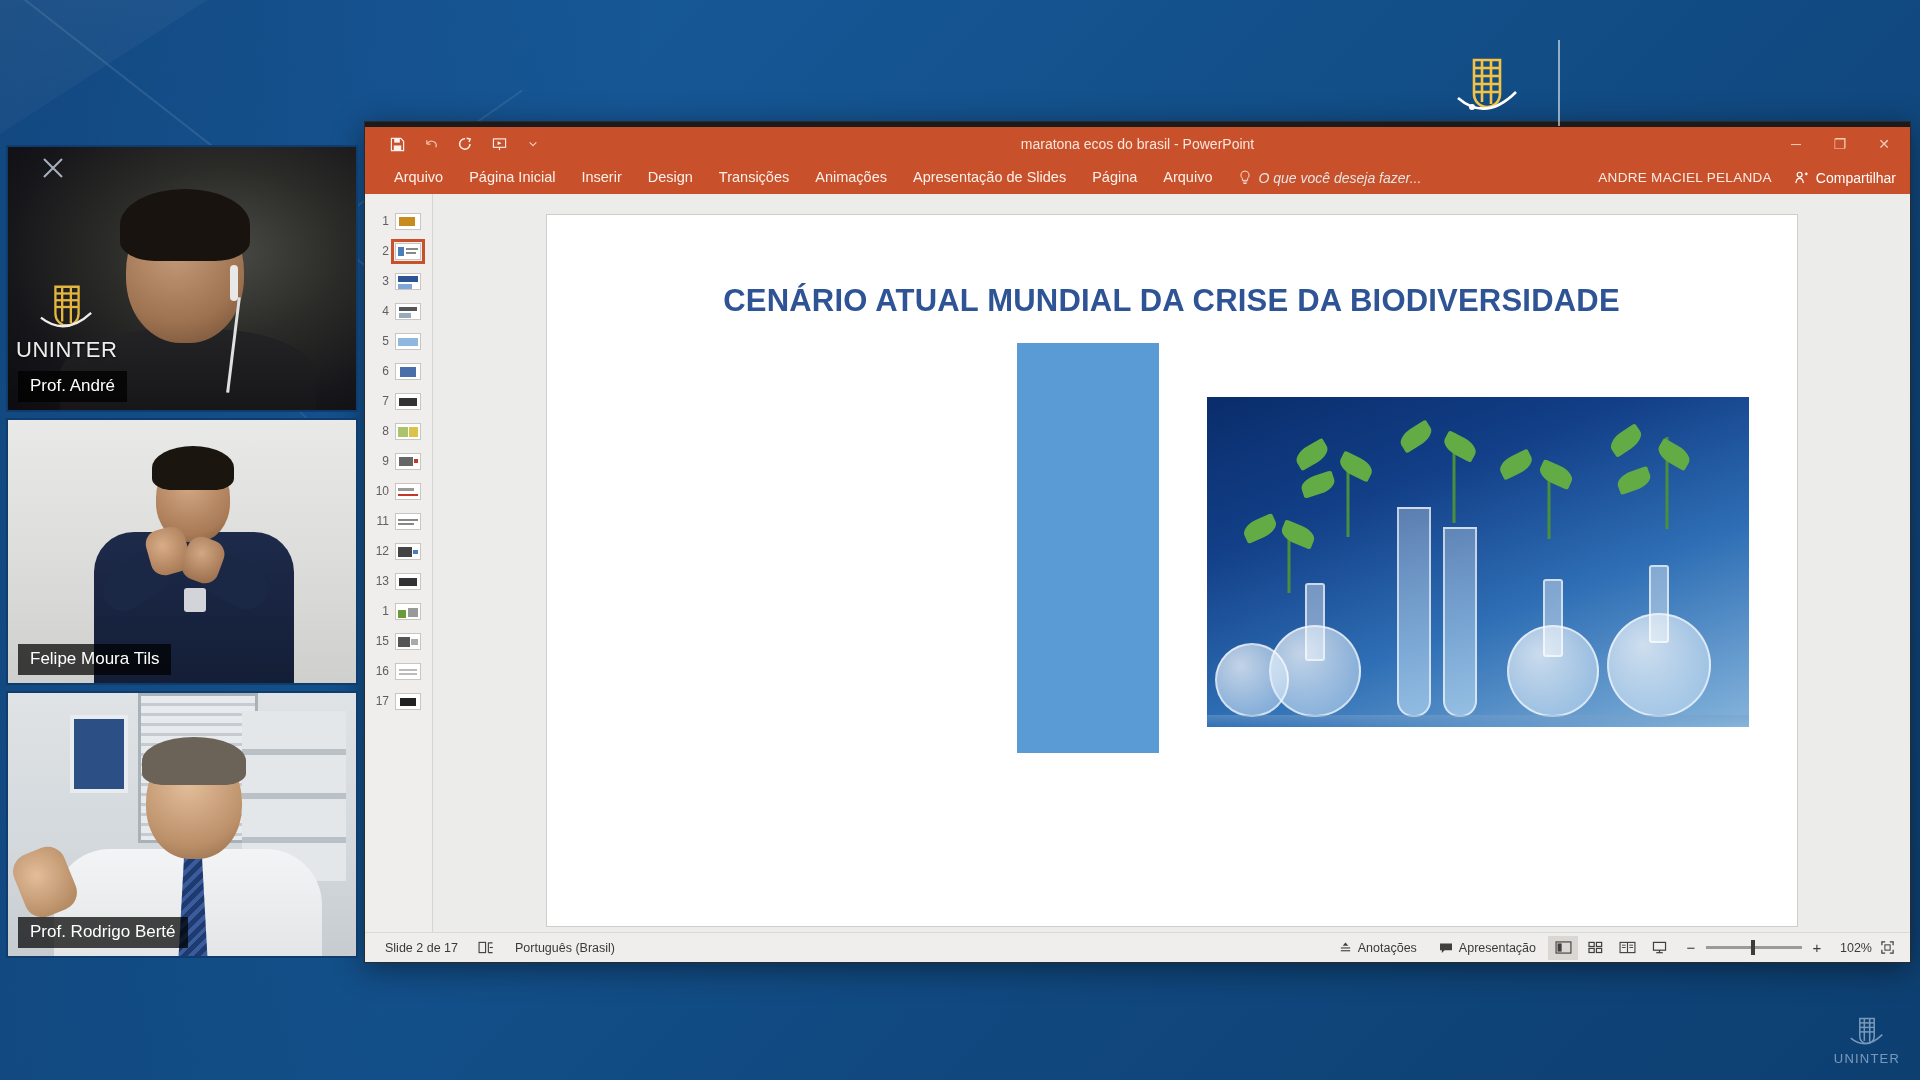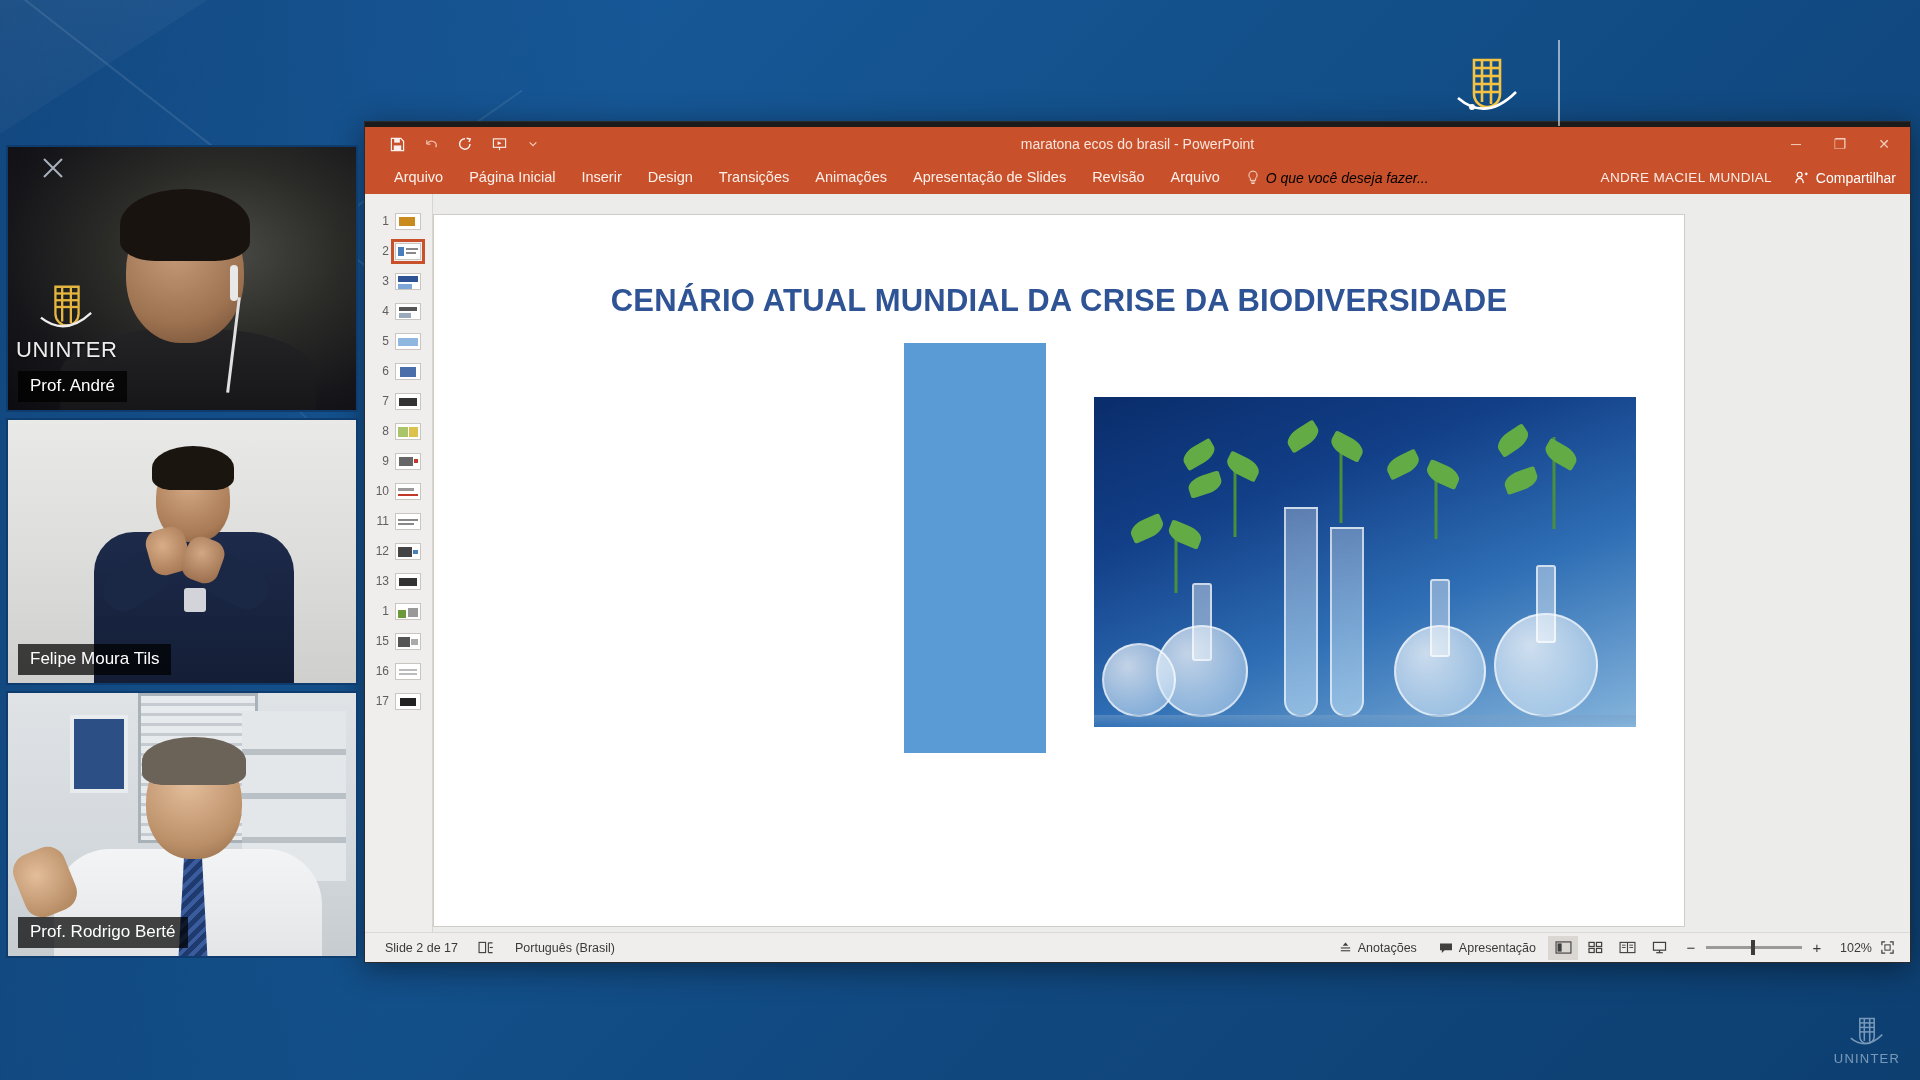--- a/index.html
+++ b/index.html
@@ -310,21 +310,21 @@
     position: relative;
   }
   .ribbon-tab {
     font-size: 14.5px; color: #fdf0ea;
     padding: 5px 13px 6px 13px;
     cursor: pointer; white-space: nowrap;
   }
   #tellme {
     display: flex; align-items: center; gap: 7px;
     margin-left: 14px;
-    font-size: 14px; color: #000000; font-style: italic;
+    font-size: 14px; color: #e5e5e5; font-style: italic;
     cursor: text;
   }
   #titlebar-right {
     position: absolute; right: 14px;
     display: flex; align-items: center; gap: 22px;
   }
   #account-name {
     font-size: 13.5px; color: #fcece5; letter-spacing: .3px;
     cursor: pointer;
   }
@@ -358,21 +358,21 @@
     position: relative; overflow: hidden;
   }
   .thumb-row.selected .thumb-img { outline: 3px solid #c8502a; outline-offset: 1px; }
   .thumb-img i {
     position: absolute; display: block;
   }
 
   #slide-area {
     flex: 1; position: relative;
     background: #ececea;
-    display: flex; align-items: flex-start; 
+    display: flex; align-items: flex-start; justify-content: center;
     padding-top: 20px;
     min-width: 0;
   }
 
   #slide-canvas {
     width: 1252px; height: 713px;
     background: #ffffff;
     border: 1px solid #d0cdc9;
     position: relative;
     overflow: hidden;
@@ -638,34 +638,34 @@
     </div>
 
     <div id="ppt-tabrow">
       <div class="ribbon-tab">Arquivo</div>
       <div class="ribbon-tab">Página Inicial</div>
       <div class="ribbon-tab">Inserir</div>
       <div class="ribbon-tab">Design</div>
       <div class="ribbon-tab">Transições</div>
       <div class="ribbon-tab">Animações</div>
       <div class="ribbon-tab">Apresentação de Slides</div>
-      <div class="ribbon-tab">Revisão</div>
+      <div class="ribbon-tab">Página</div>
       <div class="ribbon-tab">Arquivo</div>
 
       <div id="tellme">
         <svg viewBox="0 0 14 18" width="12" height="15">
           <path d="M7 1.2 A5 5 0 0 1 10.2 10 L10.2 12.4 L3.8 12.4 L3.8 10 A5 5 0 0 1 7 1.2 z" fill="none" stroke="#f7ded2" stroke-width="1.2"></path>
           <line x1="4.4" y1="14.4" x2="9.6" y2="14.4" stroke="#f7ded2" stroke-width="1.2"></line>
           <line x1="5.2" y1="16.2" x2="8.8" y2="16.2" stroke="#f7ded2" stroke-width="1.2"></line>
         </svg>
         <span>O que você deseja fazer...</span>
       </div>
 
       <div id="titlebar-right">
-        <div id="account-name">ANDRE MACIEL MUNDIAL</div>
+        <div id="account-name">ANDRE MACIEL PELANDA</div>
         <div id="share-btn">
           <svg viewBox="0 0 16 16" width="15" height="15">
             <circle cx="6" cy="5" r="2.6" fill="none" stroke="#fff" stroke-width="1.3"></circle>
             <path d="M2 14 q0.6 -5 4 -5 q3.4 0 4 5" fill="none" stroke="#fff" stroke-width="1.3"></path>
             <path d="M11.6 4.2 L14.6 4.2 M13.1 2.7 L13.1 5.7" stroke="#fff" stroke-width="1.3"></path>
           </svg>
           <span>Compartilhar</span>
         </div>
       </div>
     </div>

